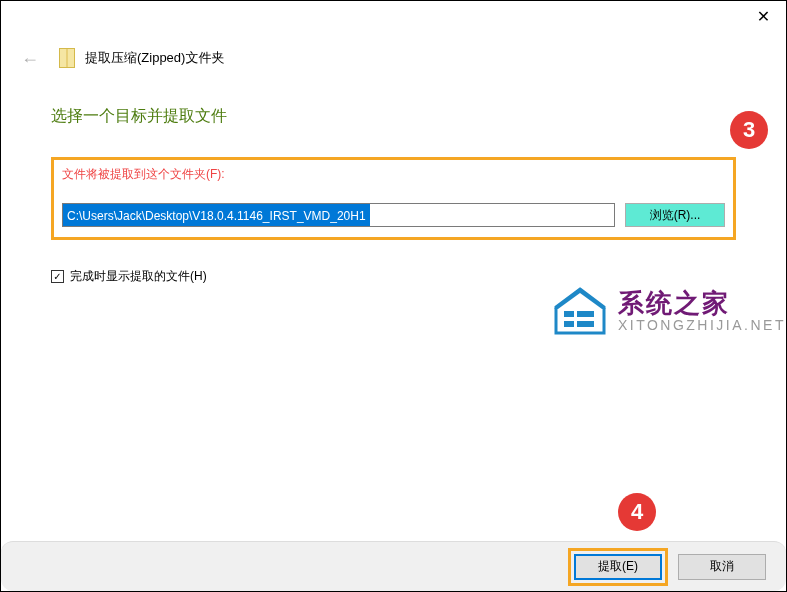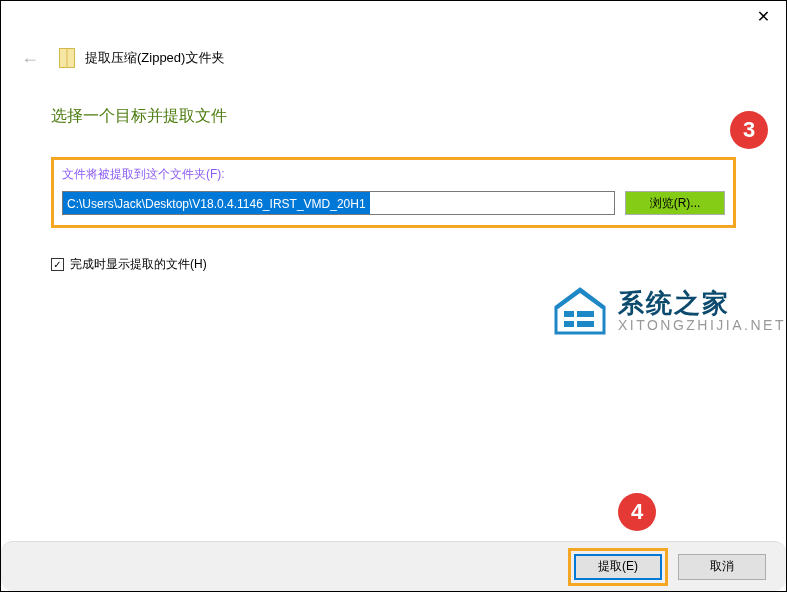--- a/index.html
+++ b/index.html
@@ -64,22 +64,22 @@
     .field-group {
       position: relative;
     }
     .highlight-box {
       border: 3px solid #f5a623;
       padding: 6px 8px 10px 8px;
       position: relative;
     }
     .field-label {
       font-size: 12px;
-      color: #8b5cf6;
-      margin-bottom: 8px;
+      color: #ef4444;
+      margin-bottom: 20px;
     }
     .input-row {
       display: flex;
       gap: 10px;
       align-items: center;
     }
     .path-input {
       flex: 1;
       height: 24px;
       border: 1px solid #7a7a7a;
@@ -92,21 +92,21 @@
       background: #0078d7;
       color: #fff;
       padding: 2px 4px;
       display: inline-block;
       height: 100%;
       line-height: 20px;
     }
     .browse-btn {
       width: 100px;
       height: 24px;
-      background: #84cc16;
+      background: #5eead4;
       border: 1px solid #adadad;
       font-size: 12px;
       cursor: pointer;
     }
     .checkbox-row {
       margin-top: 28px;
       display: flex;
       align-items: center;
       gap: 6px;
     }
@@ -147,21 +147,21 @@
       gap: 10px;
     }
     .wm-icon {
       width: 56px;
       height: 48px;
     }
     .wm-text { line-height: 1.1; }
     .wm-main {
       font-size: 26px;
       font-weight: bold;
-      color: #0c4a6e;
+      color: #701a75;
       letter-spacing: 2px;
     }
     .wm-sub {
       font-size: 14px;
       color: #999;
       letter-spacing: 2.5px;
     }
     .footer {
       position: absolute;
       bottom: 0;

